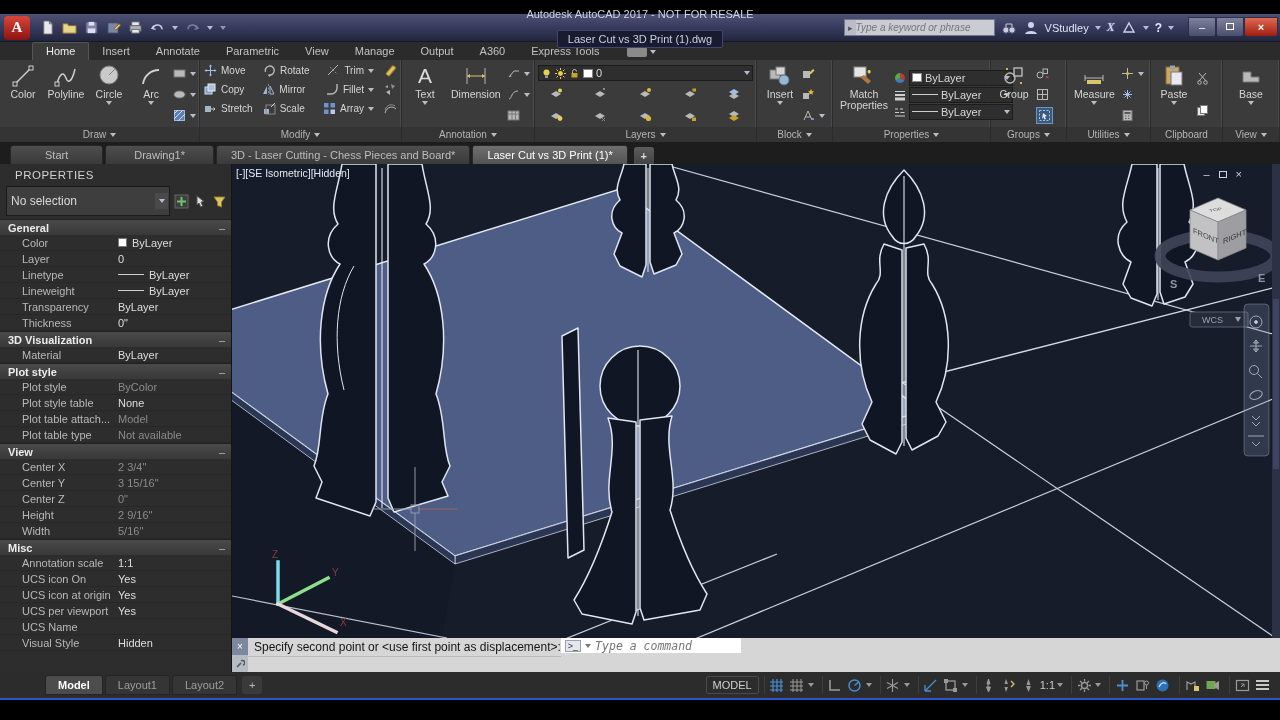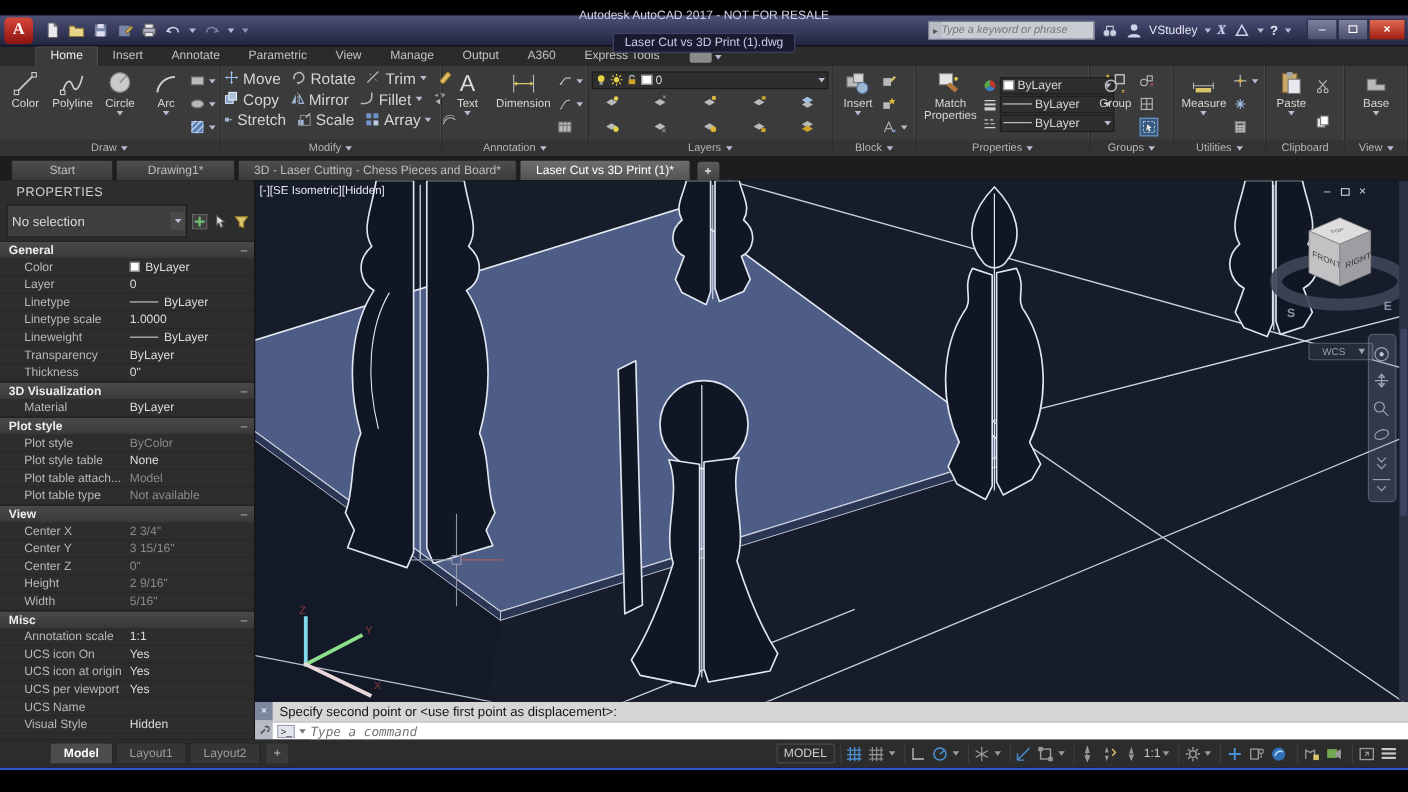--- a/index.html
+++ b/index.html
@@ -43,21 +43,21 @@
 
   
   .ribbon{height:82px;background:#3b3b3b;display:flex;color:#d5d5d5;font-size:11px;}
   .rpanel{display:flex;flex-direction:column;border-right:1px solid #2c2c2c;box-shadow:inset -1px 0 0 #4a4a4a;}
   .rpanel-body{flex:1;display:flex;align-items:stretch;padding:2px 3px 0;gap:2px;}
   .rpanel-label{height:15px;background:#343434;color:#b5b5b5;display:flex;align-items:center;justify-content:center;gap:4px;font-size:10px;}
   .rbig{display:flex;flex-direction:column;align-items:center;justify-content:flex-start;padding:2px 4px 0;gap:1px;min-width:40px;}
   .rbig .blabel{font-size:10.5px;line-height:11px;text-align:center;}
   .rbig svg{width:24px;height:24px;}
   .rcol{display:flex;flex-direction:column;justify-content:space-around;padding:1px 0;}
-  .rsmall{display:flex;align-items:center;gap:4px;height:17px;font-size:14px;}
+  .rsmall{display:flex;align-items:center;gap:4px;height:17px;font-size:10px;}
   .rsmall svg{width:13px;height:13px;}
   .combo{display:flex;align-items:center;background:#2e2e2e;border:1px solid #1c1c1c;height:16px;padding:0 2px;gap:3px;color:#d8d8d8;}
   .combo .sw{width:10px;height:9px;background:#fff;border:1px solid #888;}
   .combo .flex{flex:1;}
   .lsample{display:inline-block;width:26px;height:1px;background:#cfcfcf;}
 
   
   .filetabs{height:22px;background:#1d1d1d;display:flex;align-items:flex-end;padding-left:10px;gap:2px;font-size:11px;}
   .ftab{height:19px;padding:3px 14px;background:linear-gradient(#4e4e4e,#3a3a3a);color:#bdbdbd;border-radius:3px 3px 0 0;border:1px solid #262626;border-bottom:0;}
   .ftab.active{background:linear-gradient(#6e6e6e,#535353);color:#fff;}
@@ -88,21 +88,21 @@
   .canvas-wrap{position:relative;width:1048px;height:474px;background:#161c2a;overflow:hidden;}
   .vp-label{position:absolute;left:4px;top:3px;color:#e6e9f2;font-size:10.5px;z-index:5;}
   .vp-controls{position:absolute;right:38px;top:4px;display:flex;gap:9px;align-items:center;color:#cdd3e4;font-size:11px;z-index:5;}
   .vp-controls .box{display:block;width:8px;height:7px;border:1px solid #cdd3e4;}
 
   
   .cmdline{height:34px;display:flex;background:#d6d6d6;font-family:"DejaVu Sans Mono",monospace;}
   .cmd-gutter{width:16px;display:flex;flex-direction:column;}
   .cmd-x{flex:1;background:#7c889e;color:#fff;display:flex;align-items:center;justify-content:center;font-size:10px;}
   .cmd-w{flex:1;background:#b7bcc4;display:flex;align-items:center;justify-content:center;}
-  .cmd-rows{flex:1;display:flex;flex-direction:column;}
+  .cmd-rows{flex:1;display:flex;flex-direction:row;}
   .cmd-hist{height:19px;background:#d6d6d6;color:#141414;font-size:12px;display:flex;align-items:center;padding-left:6px;border-bottom:1px solid #bbb;}
   .cmd-input{height:15px;background:#fff;display:flex;align-items:center;gap:4px;padding-left:4px;}
   .cmd-prompt{background:#e3e6ec;border:1px solid #9aa0ae;color:#333;font-size:9px;padding:0 2px;line-height:10px;}
   .cmd-input .caret{border-top-color:#777;}
   .cmd-input input{flex:1;border:0;outline:none;font-style:italic;color:#8a8a8a;font-size:11.5px;font-family:"DejaVu Sans Mono",monospace;}
 
   
   .statusbar{height:26px;background:#2c2c2c;display:flex;align-items:center;padding:0 6px 0 45px;font-size:11px;color:#c8c8c8;}
   .ltab{padding:3px 12px;color:#9d9d9d;background:#353535;margin-right:2px;border-radius:3px 3px 0 0;border:1px solid #242424;}
   .ltab.active{background:#4c4c4c;color:#fff;font-weight:bold;}
@@ -768,24 +768,20 @@
           <span class="pv">0</span>
         </div>
       <div class="prow">
           <span class="pl">Linetype</span>
           <span class="pv">
             <span class="lsample"></span>
             <span>ByLayer</span>
           </span>
         </div>
       <div class="prow">
-          <span class="pl">Linetype scale</span>
-          <span class="pv">1.0000</span>
-        </div>
-      <div class="prow">
           <span class="pl">Lineweight</span>
           <span class="pv">
             <span class="lsample"></span>
             <span>ByLayer</span>
           </span>
         </div>
       <div class="prow">
           <span class="pl">Transparency</span>
           <span class="pv">ByLayer</span>
         </div>

